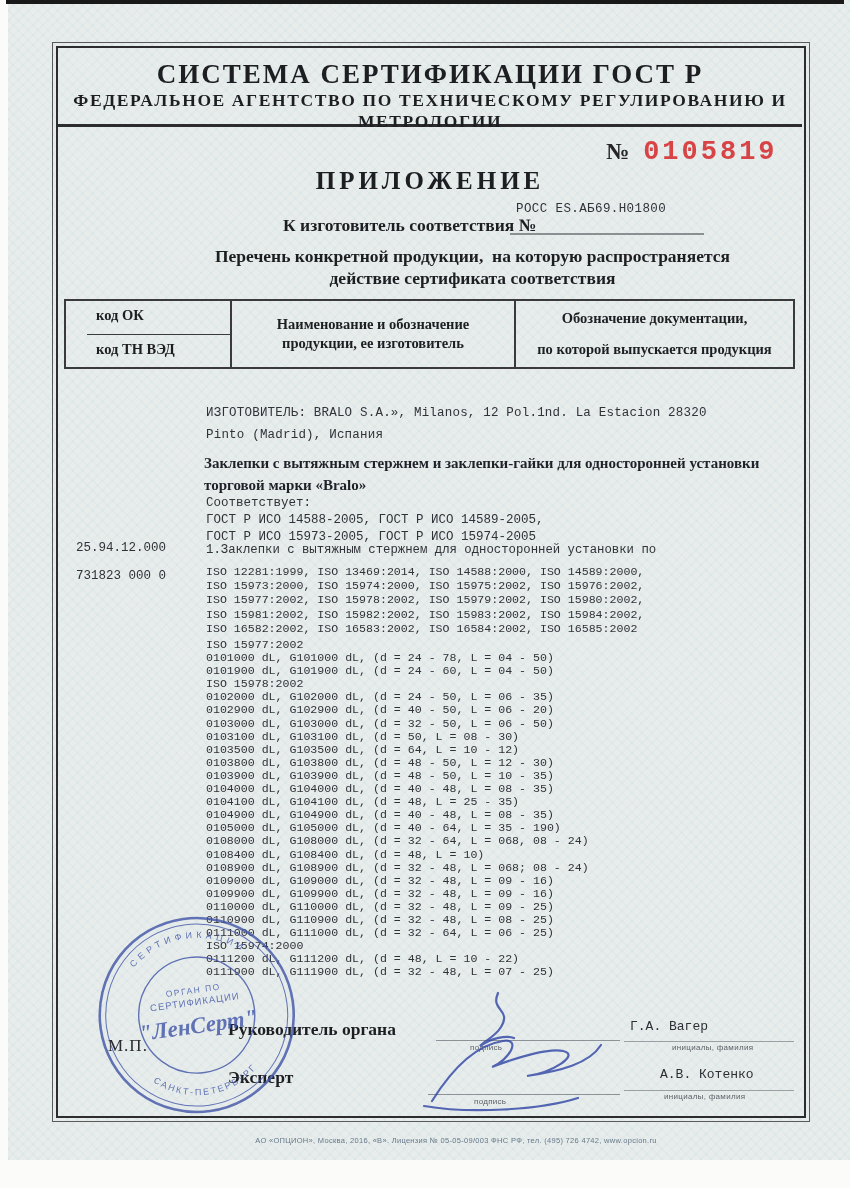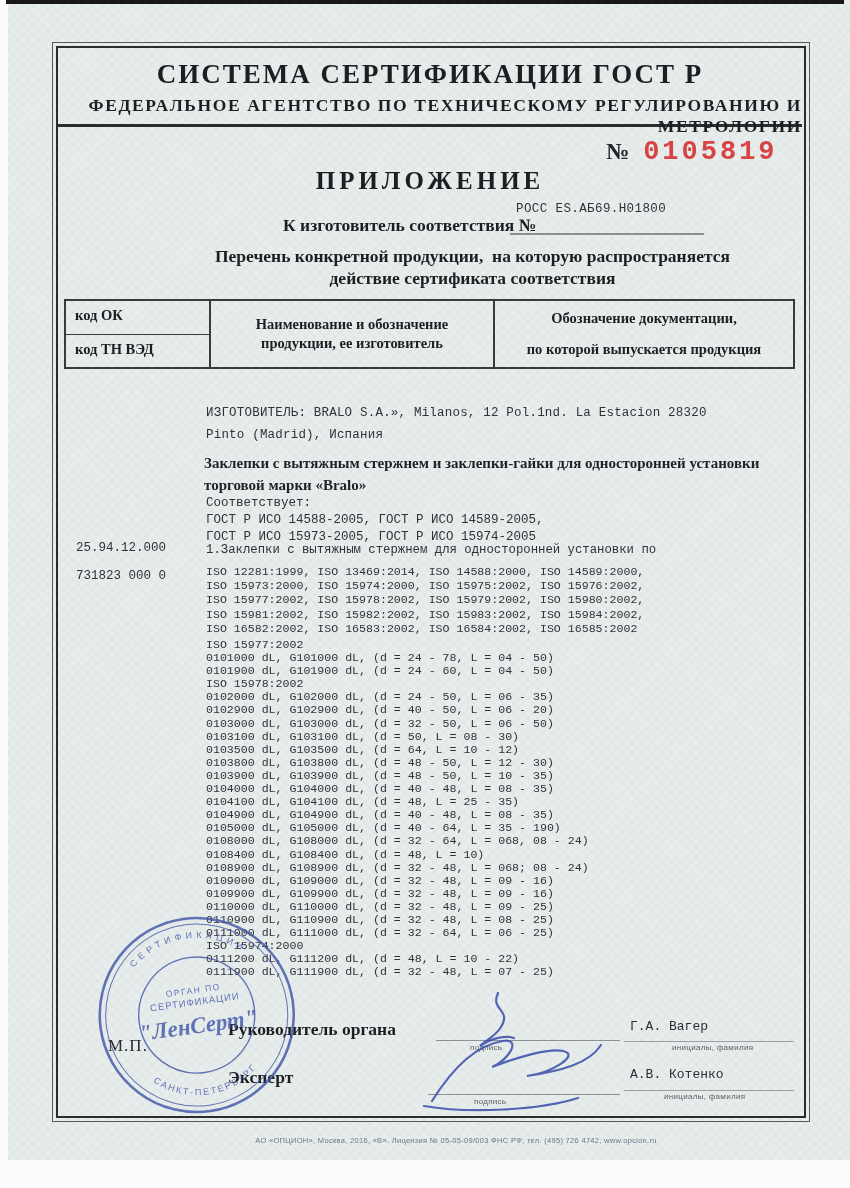--- a/index.html
+++ b/index.html
@@ -16,21 +16,21 @@
       repeating-linear-gradient(-45deg, rgba(150,185,200,.07) 0 2px, transparent 2px 7px);
   }
   .topline{position:absolute;left:6px;top:0;width:838px;height:4px;background:#181818;}
   .frame-outer{position:absolute;left:52px;top:42px;width:756px;height:1078px;border:1px solid #5a5a5a;}
   .frame-inner{position:absolute;inset:3px;border:2px solid #2c2c2e;}
   .header-box{
     position:absolute;left:58px;top:48px;width:744px;height:76px;
     border-bottom:3px solid #2c2c2e;text-align:center;color:#1d1e22;
   }
   .title1{margin-top:11px;font-size:27px;font-weight:bold;letter-spacing:2px;}
-  .title2{margin-top:5px;font-size:17.5px;font-weight:bold;letter-spacing:1.6px;text-align:right;}
+  .title2{font-size:17.5px;font-weight:bold;letter-spacing:1.6px;}
   .blank-no{position:absolute;top:137px;left:606px;white-space:nowrap;}
   .blank-no .nsign{font-size:23px;font-weight:bold;color:#26262a;margin-right:10px;}
   .blank-no .nval{
     font-family:"Liberation Mono","DejaVu Sans Mono",monospace;
     font-size:27px;color:#d84345;letter-spacing:3px;font-weight:bold;
   }
   .appendix-title{
     position:absolute;top:167px;left:52px;width:756px;text-align:center;
     font-size:25px;font-weight:bold;letter-spacing:4px;color:#1d1e22;
   }
@@ -42,21 +42,21 @@
   }
   .cert-underline{position:absolute;top:233px;left:510px;width:194px;height:1.5px;background:#8a8f92;}
   .subheading{
     position:absolute;top:245px;left:52px;width:841px;text-align:center;
     font-size:17.5px;font-weight:bold;line-height:22px;color:#1d1e22;white-space:pre-wrap;
   }
   .ptable{
     position:absolute;left:64px;top:299px;width:731px;height:70px;
     border:2px solid #3a3a3c;display:flex;box-sizing:border-box;color:#1d1e22;
   }
-  .ptable .c1{width:143px;border-right:2px solid #3a3a3c;display:flex;flex-direction:column;}
+  .ptable .c1{width:143px;border-right:2px solid #3a3a3c;display:flex;flex-direction:column;padding-left:21px;}
   .ptable .c1 .cell{flex:1;padding:6px 0 0 9px;font-size:14.5px;font-weight:bold;}
   .ptable .c1 .cell.first{border-bottom:1.5px solid #3a3a3c;}
   .ptable .c2{width:282px;border-right:2px solid #3a3a3c;}
   .ptable .c2,.ptable .c3{
     display:flex;flex-direction:column;justify-content:center;
     text-align:center;font-size:14.5px;font-weight:bold;line-height:19px;
   }
   .ptable .c3{flex:1;gap:12px;}
   .mono{font-family:"Liberation Mono","DejaVu Sans Mono",monospace;color:#303238;}
   .mfr{position:absolute;left:206px;top:402px;font-size:12.5px;line-height:22px;letter-spacing:.2px;}
@@ -86,21 +86,21 @@
   }
   .cap-s1{left:470px;top:1043px;}
   .cap-s2{left:474px;top:1097px;}
   .cap-n1{left:672px;top:1043px;}
   .cap-n2{left:664px;top:1092px;}
   .sig-name{
     position:absolute;font-family:"Liberation Mono","DejaVu Sans Mono",monospace;
     font-size:13px;color:#2e2f35;
   }
   .sig-name.n1{left:630px;top:1019px;}
-  .sig-name.n2{left:630px;top:1067px;text-align:right;}
+  .sig-name.n2{left:660px;top:1067px;text-align:right;}
   .stamp{position:absolute;left:88px;top:913px;transform:rotate(-8deg);opacity:.82;z-index:4;}
   .sigs{position:absolute;left:400px;top:975px;z-index:6;}
   .footer{
     position:absolute;left:0;top:1136px;width:850px;text-align:center;
     font-family:"Liberation Sans","DejaVu Sans",sans-serif;
     font-size:7.5px;color:#66788a;letter-spacing:.3px;padding-left:31px;
   }
 </style>
 </head>
 <body>

